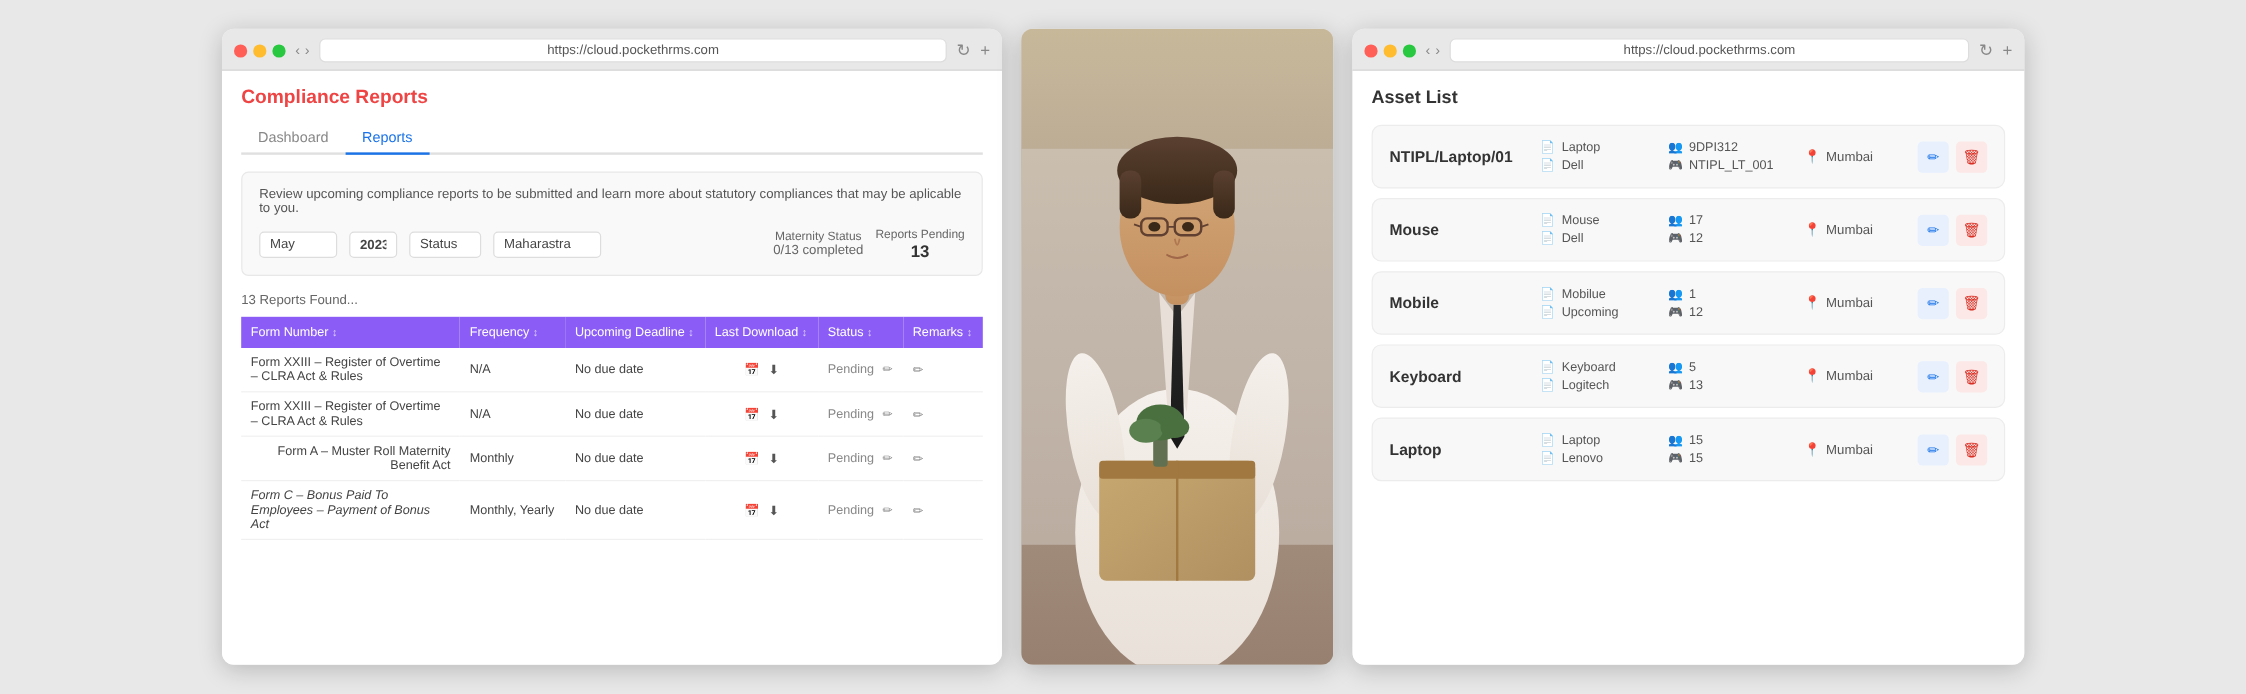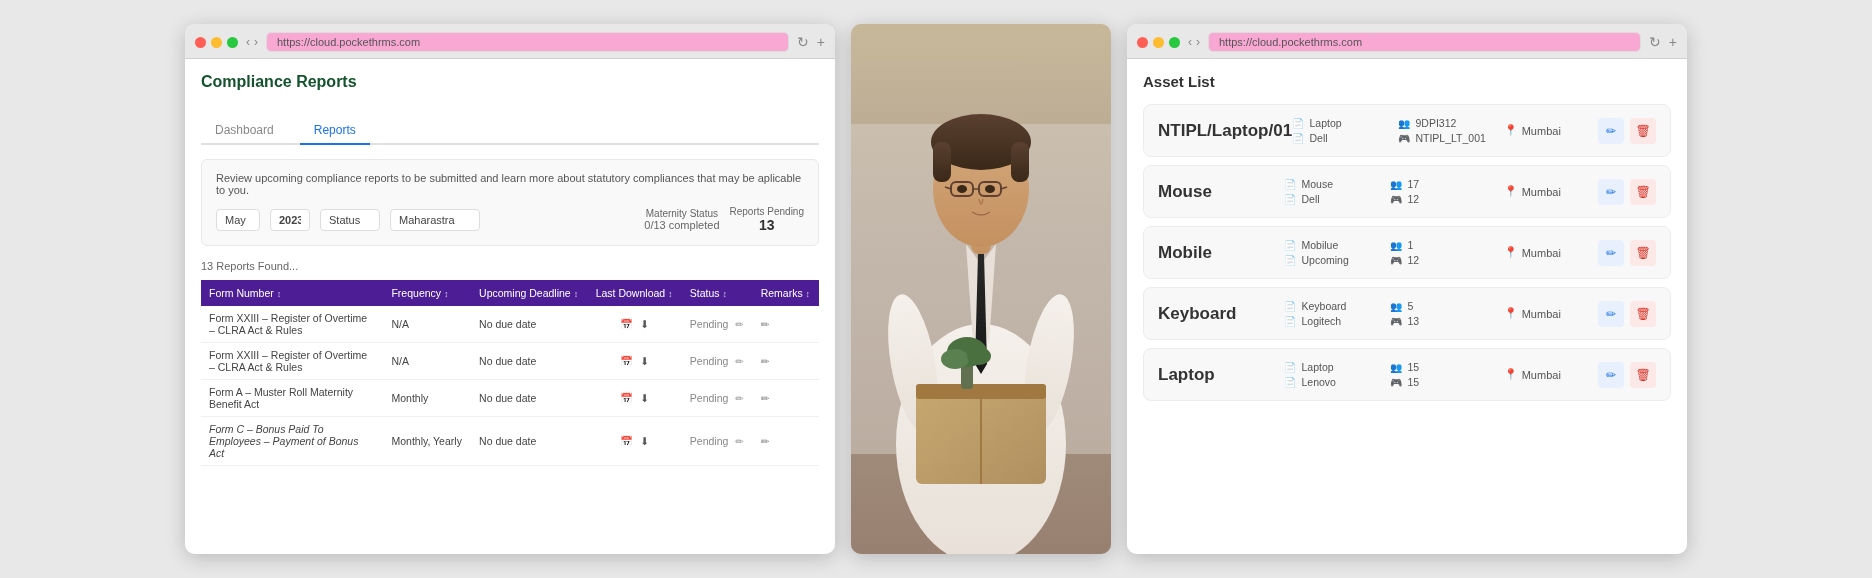--- a/index.html
+++ b/index.html
@@ -56,27 +56,27 @@
       font-size: 12px;
     }
 
     .nav-arrow {
       cursor: pointer;
       color: #888;
     }
 
     .url-bar {
       flex: 1;
-      background: #f9a8d4;
+      background: #ffffff;
       border-radius: 5px;
       padding: 3px 10px;
       font-size: 11px;
       color: #555;
       border: 1px solid #ddd;
-      text-align: left;
+      text-align: center;
     }
 
     .browser-actions {
       display: flex;
       gap: 8px;
       color: #888;
       font-size: 14px;
     }
 
     .browser-content {
@@ -91,27 +91,27 @@
       height: 530px;
     }
 
     .window1 .browser-content {
       padding: 14px 16px;
     }
 
     .page-title {
       font-size: 16px;
       font-weight: 600;
-      color: #14532d;
-      margin-bottom: 26px;
+      color: #ef4444;
+      margin-bottom: 10px;
     }
 
     .tabs {
       display: flex;
-      gap: 12px;
+      gap: 0;
       border-bottom: 2px solid #e0e0e0;
       margin-bottom: 14px;
     }
 
     .tab {
       padding: 6px 14px;
       font-size: 12px;
       cursor: pointer;
       color: #888;
       border-bottom: 2px solid transparent;
@@ -181,21 +181,21 @@
       margin-bottom: 8px;
     }
 
     .reports-table {
       width: 100%;
       border-collapse: collapse;
       font-size: 10.5px;
     }
 
     .reports-table thead tr {
-      background: #4c1d95;
+      background: #8b5cf6;
       color: white;
     }
 
     .reports-table thead th {
       padding: 7px 8px;
       text-align: left;
       font-weight: 500;
       font-size: 10.5px;
       white-space: nowrap;
     }
@@ -254,21 +254,21 @@
       align-items: center;
       background: #f8f8f8;
       border: 1px solid #ececec;
       border-radius: 8px;
       padding: 12px 14px;
       margin-bottom: 8px;
       gap: 16px;
     }
 
     .asset-name {
-      font-size: 17px;
+      font-size: 13px;
       font-weight: 600;
       color: #333;
       min-width: 110px;
     }
 
     .asset-details {
       display: flex;
       flex-direction: column;
       gap: 3px;
       min-width: 90px;
@@ -365,21 +365,21 @@
   </div>
   <div class="browser-content">
     <div class="page-title">Compliance Reports</div>
     <div class="tabs">
       <div class="tab">Dashboard</div>
       <div class="tab active">Reports</div>
     </div>
     <div class="info-box">
       <div>Review upcoming compliance reports to be submitted and learn more about statutory compliances that may be aplicable to you.</div>
       <div class="filters-row">
-        <input class="filter-input" value="May" readonly="" style="width: 44px;">
+        <input class="filter-input" value="May" readonly="" style="width: 65px;">
         <input class="filter-input" value="2023" readonly="" style="width: 40px; font-weight: bold;">
         <input class="filter-input" value="Status" readonly="" style="width: 60px;">
         <input class="filter-input" value="Maharastra" readonly="" style="width: 90px;">
         <div class="compliance-status-box">
           <div style="font-size:10px;color:#666;">Maternity Status</div>
           <div class="status-num">0/13 completed</div>
         </div>
         <div class="reports-pending">
           <div style="font-size:10px;">Reports Pending</div>
           <div class="reports-count">13</div>
@@ -427,21 +427,21 @@
     </td>
     <td>
       <span class="status-pending">Pending</span>
       <span style="margin-left:4px;color:#888;font-size:10px;">✏</span>
     </td>
     <td>
       <span style="color:#888;">✏</span>
     </td>
   </tr>
           <tr>
-    <td style="max-width:180px;">Form A – Muster Roll Maternity Benefit Act</td>
+    <td style="max-width:180px;text-align:right;">Form A – Muster Roll Maternity Benefit Act</td>
     <td>Monthly</td>
     <td>No due date</td>
     <td style="text-align:center;">
       <span style="color:#1a73e8;">📅</span>
       <span style="color:#555;margin-left:4px;">⬇</span>
     </td>
     <td>
       <span class="status-pending">Pending</span>
       <span style="margin-left:4px;color:#888;font-size:10px;">✏</span>
     </td>

